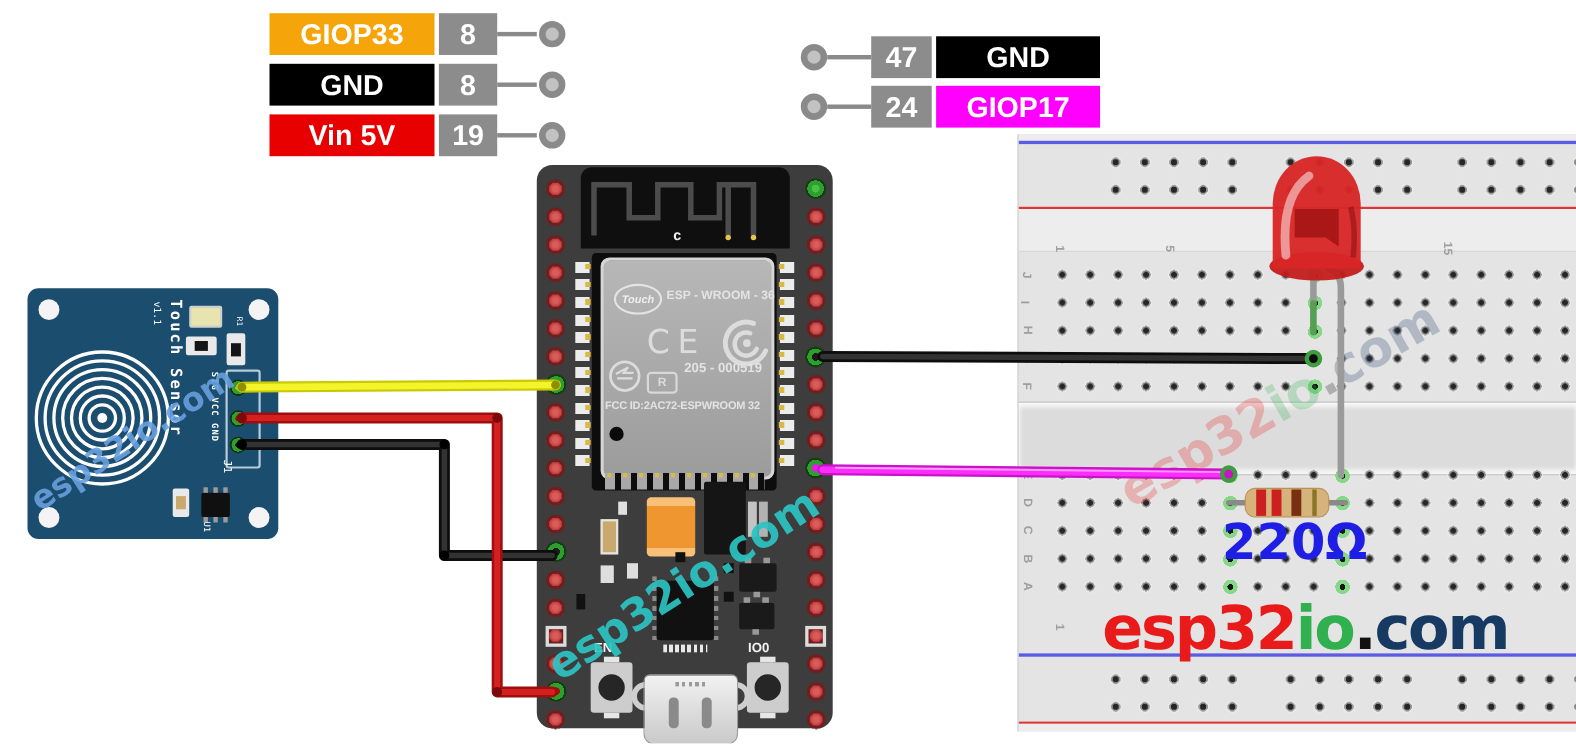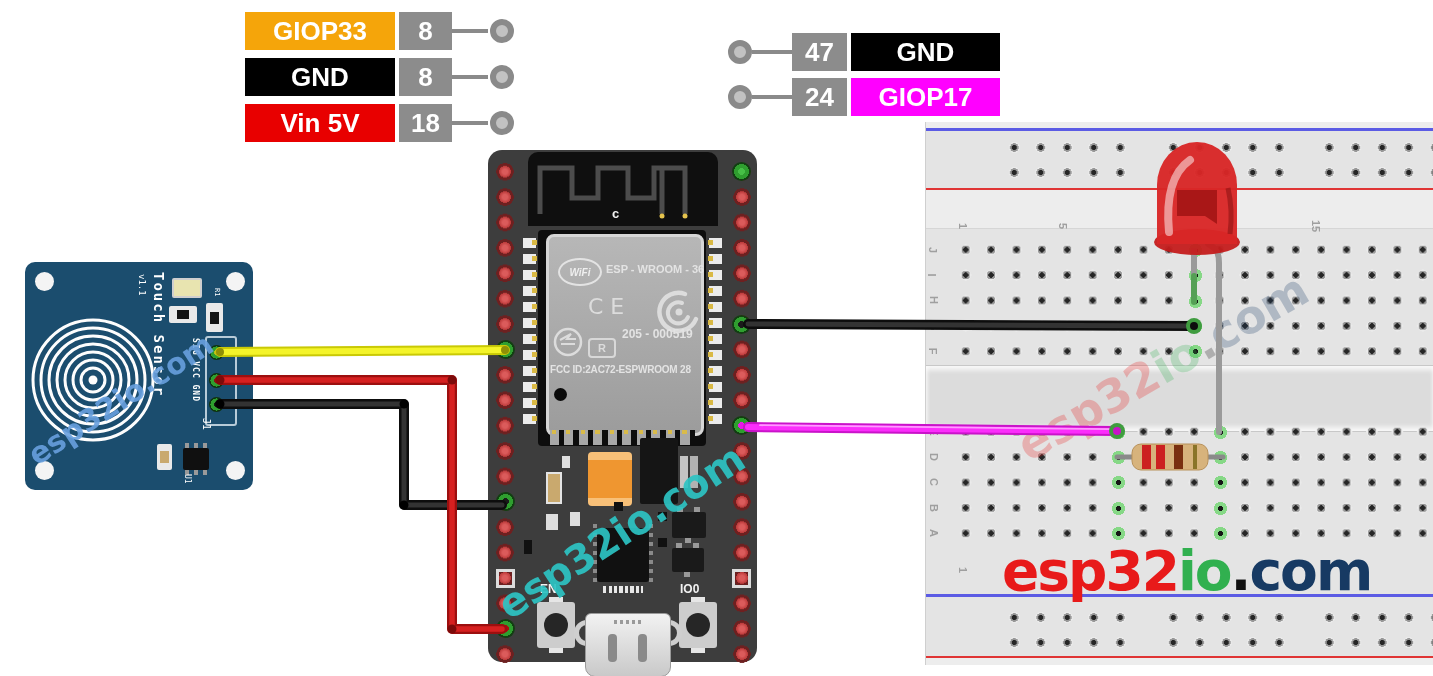--- a/index.html
+++ b/index.html
@@ -123,20 +123,21 @@
     <path d="M68,114 C78,119 79,125 79,133 L79,302" fill="none" stroke="#9a9a9a" stroke-width="6" stroke-linecap="round"></path>
 
     <ellipse cx="57" cy="112" rx="43" ry="13" fill="#c41c1c" opacity="0.95"></ellipse>
 
     <path d="M17,114 L17,55 A40,43 0 0 1 97,55 L97,114 Z" fill="#d82727" opacity="0.96"></path>
     <path d="M37,60 h40 v34 l-12,-8 h-28 Z" fill="#9c1212" opacity="0.8"></path>
     <path d="M29,102 Q24,48 50,30" fill="none" stroke="#ffffff" stroke-opacity="0.5" stroke-width="8" stroke-linecap="round"></path>
     <path d="M88,58 Q93,80 90,104" fill="none" stroke="#7e0d0d" stroke-opacity="0.5" stroke-width="5"></path>
   </svg>
 
+  <div id="resval" class="abs">220Ω</div>
   <div id="sitelogo" class="abs">
     <span style="color:#e81a1a;">esp32</span><span style="color:#31b04f;">io</span><span style="color:#111;">.</span><span style="color:#173a63;">com</span>
   </div>
 
   <div id="sensor" class="abs">
     <div class="abs mhole" style="left:9.5px;top:9.5px;"></div>
     <div class="abs mhole" style="left:200.5px;top:9.5px;"></div>
     <div class="abs mhole" style="left:9.5px;top:198.5px;"></div>
     <div class="abs mhole" style="left:200.5px;top:198.5px;"></div>
 
@@ -199,35 +200,35 @@
     </div>
     <div class="abs" style="left:124px;top:56px;color:#f0f0f0;font-size:13px;font-weight:bold;">c</div>
 
     <div class="abs" style="left:50px;top:80px;width:168px;height:216px;background:#0d0d0d;border-radius:4px;"></div>
     <div class="abs" style="left:35px;top:88px;width:13px;height:186px;background:repeating-linear-gradient(to bottom,#ececec 0 10px,rgba(0,0,0,0) 10px 16px);"></div>
     <div class="abs" style="left:44px;top:90px;width:5px;height:184px;background:repeating-linear-gradient(to bottom,#d9b944 0 5px,rgba(0,0,0,0) 5px 16px);"></div>
     <div class="abs" style="left:221px;top:88px;width:13px;height:186px;background:repeating-linear-gradient(to bottom,#ececec 0 10px,rgba(0,0,0,0) 10px 16px);"></div>
     <div class="abs" style="left:220px;top:90px;width:5px;height:184px;background:repeating-linear-gradient(to bottom,#d9b944 0 5px,rgba(0,0,0,0) 5px 16px);"></div>
 
     <div class="abs" style="left:58px;top:84px;width:152px;height:196px;background:linear-gradient(#b7b7b7,#9c9c9c);border:3px solid #d6d6d6;border-radius:8px;"></div>
-    <div class="abs" style="left:70px;top:108px;width:40px;height:24px;border:2px solid #e3e3e3;border-radius:50%;display:flex;align-items:center;justify-content:center;color:#efefef;font-size:10px;font-weight:bold;font-style:italic;">WiFi</div>
+    <div class="abs" style="left:70px;top:108px;width:40px;height:24px;border:2px solid #e3e3e3;border-radius:50%;display:flex;align-items:center;justify-content:center;color:#efefef;font-size:10px;font-weight:bold;font-style:italic;">Touch</div>
     <div class="abs shieldtxt" style="left:118px;top:113px;font-size:11px;">ESP - WROOM - 36</div>
-    <div class="abs" style="left:100px;top:144px;color:#dcdcdc;font-size:22px;font-weight:400;letter-spacing:7px;font-family:'DejaVu Sans',sans-serif;">CE</div>
+    <div class="abs" style="left:100px;top:144px;color:#dcdcdc;font-size:30px;font-weight:400;letter-spacing:7px;font-family:'DejaVu Sans',sans-serif;">CE</div>
     <svg class="abs" style="left:163px;top:138px;" width="50" height="50">
       <path d="M34,6 A19,19 0 1 0 45,31" fill="none" stroke="#dcdcdc" stroke-width="4.5" stroke-linecap="round"></path>
       <path d="M31,15 A10.5,10.5 0 1 0 37,29" fill="none" stroke="#dcdcdc" stroke-width="4" stroke-linecap="round"></path>
       <circle cx="28" cy="24" r="3.5" fill="#dcdcdc"></circle>
     </svg>
     <svg class="abs" style="left:64px;top:176px;" width="34" height="34">
       <circle cx="16" cy="16" r="13" fill="none" stroke="#dcdcdc" stroke-width="2.5"></circle>
       <path d="M8,14 L19,8 L15,13 L24,13 M9,18 H23" fill="none" stroke="#dcdcdc" stroke-width="2"></path>
     </svg>
     <div class="abs" style="left:100px;top:188px;width:24px;height:16px;border:2px solid #d8d8d8;border-radius:4px;display:flex;align-items:center;justify-content:center;color:#dcdcdc;font-size:11px;font-weight:bold;">R</div>
     <div class="abs shieldtxt" style="left:134px;top:177px;font-size:12px;">205 - 000519</div>
-    <div class="abs shieldtxt" style="left:62px;top:214px;font-size:10px;letter-spacing:-0.2px;">FCC ID:2AC72-ESPWROOM 28</div>
+    <div class="abs shieldtxt" style="left:62px;top:214px;font-size:10px;letter-spacing:-0.2px;">FCC ID:2AC72-ESPWROOM 32</div>
     <div class="abs" style="left:66px;top:238px;width:13px;height:13px;border-radius:50%;background:#0b0b0b;"></div>
 
     <div class="abs" style="left:62px;top:280px;width:145px;height:15px;background:repeating-linear-gradient(to right,#a8a8a8 0 9px,#0d0d0d 9px 14.5px);"></div>
     <div class="abs" style="left:62px;top:280px;width:145px;height:4px;background:repeating-linear-gradient(to right,#d9bb4a 0 4px,rgba(0,0,0,0) 4px 14.5px);background-position:2px 0;"></div>
 
     <div class="abs" style="left:100px;top:302px;width:44px;height:54px;border-radius:4px;background:linear-gradient(#f8c078 0 14%,#ef9630 14% 86%,#f8c078 86%);"></div>
     <div class="abs" style="left:58px;top:322px;width:12px;height:28px;background:#c9a96e;border:2px solid #e4e4e4;"></div>
     <div class="abs" style="left:74px;top:306px;width:8px;height:12px;background:#e0e0e0;"></div>
     <div class="abs" style="left:152px;top:288px;width:38px;height:66px;background:#151515;border-radius:2px;"></div>
     <div class="abs" style="left:192px;top:306px;width:8px;height:32px;background:#c4c4c4;"></div>
@@ -327,21 +328,21 @@
     <div class="abs lblbox pinbox" style="left:399px;top:12px;width:53px;">8</div>
     <div class="abs connline" style="left:452px;top:29px;width:36px;"></div>
     <div class="abs conncirc" style="left:490px;top:19px;"></div>
 
     <div class="abs lblbox" style="left:245px;top:58px;width:150px;background:#000;">GND</div>
     <div class="abs lblbox pinbox" style="left:399px;top:58px;width:53px;">8</div>
     <div class="abs connline" style="left:452px;top:75px;width:36px;"></div>
     <div class="abs conncirc" style="left:490px;top:65px;"></div>
 
     <div class="abs lblbox" style="left:245px;top:104px;width:150px;background:#e80000;">Vin 5V</div>
-    <div class="abs lblbox pinbox" style="left:399px;top:104px;width:53px;">18</div>
+    <div class="abs lblbox pinbox" style="left:399px;top:104px;width:53px;">19</div>
     <div class="abs connline" style="left:452px;top:121px;width:36px;"></div>
     <div class="abs conncirc" style="left:490px;top:111px;"></div>
   </div>
 
   <div class="abs toplabels" style="left:0;top:0;">
     <div class="abs conncirc" style="left:728px;top:40px;"></div>
     <div class="abs connline" style="left:752px;top:50px;width:40px;"></div>
     <div class="abs lblbox pinbox" style="left:792px;top:33px;width:55px;">47</div>
     <div class="abs lblbox" style="left:851px;top:33px;width:149px;background:#000;">GND</div>
 

